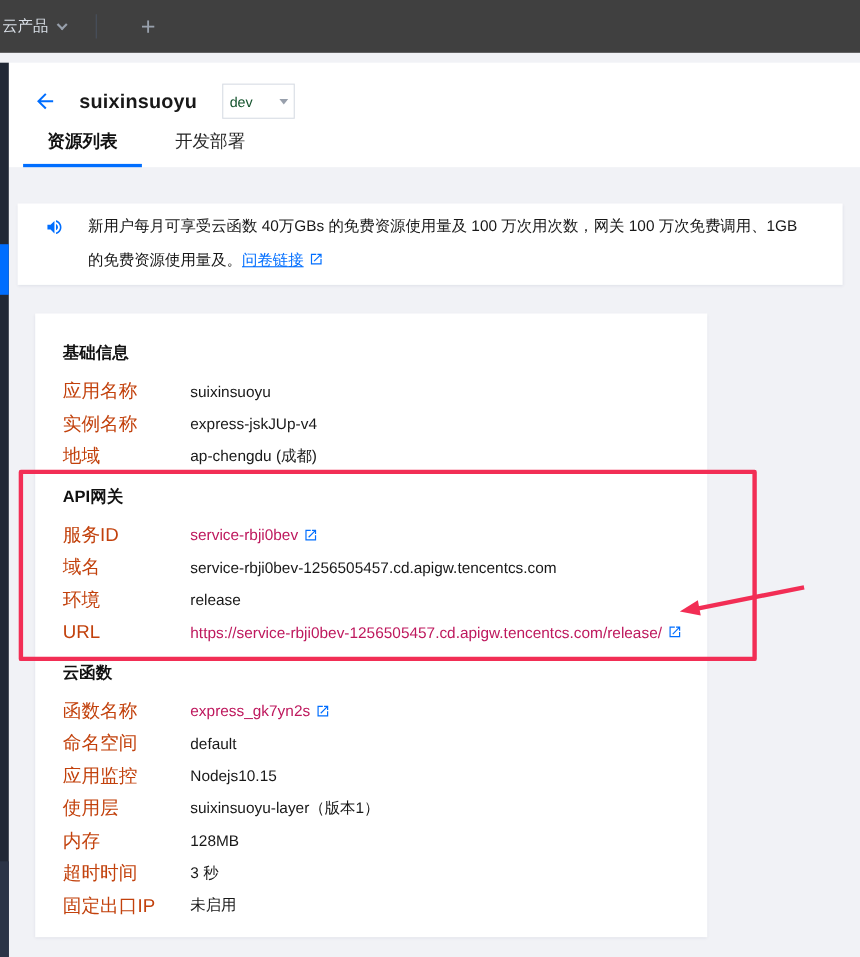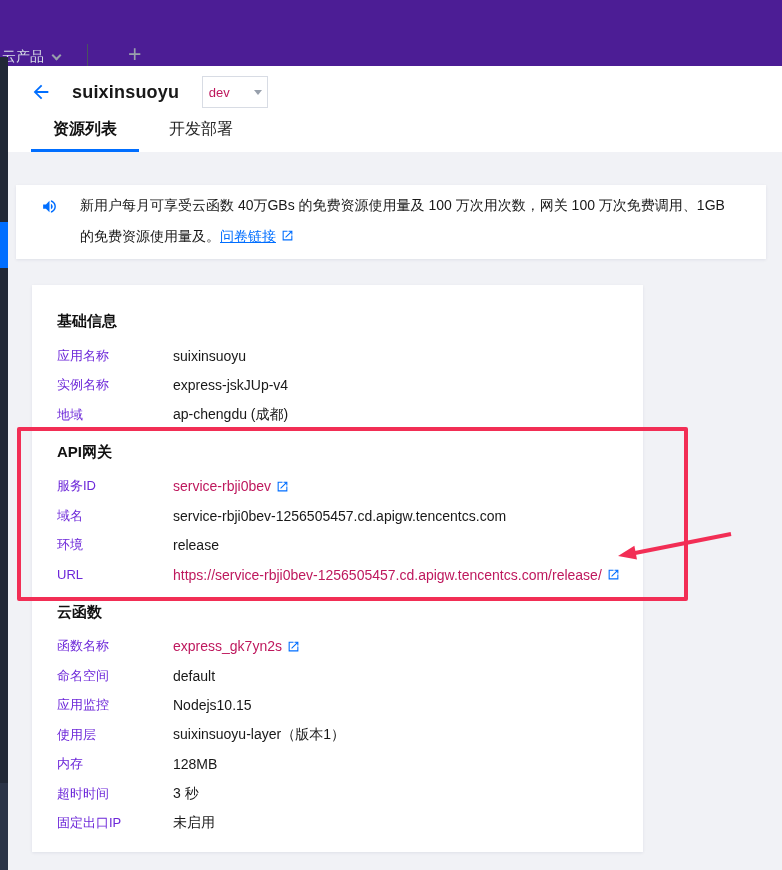--- a/index.html
+++ b/index.html
@@ -5,66 +5,66 @@
   * { margin:0; padding:0; box-sizing:border-box; }
   html,body { width:782px; height:870px; overflow:hidden; }
   body {
     position:relative;
     background:#f1f2f6;
     font-family:"Liberation Sans","DejaVu Sans",sans-serif;
     color:#181818;
   }
 
   
-  .topbar { position:absolute; left:0; top:0; width:782px; height:66px;
-    background:#4c1d95; display:flex; align-items:flex-end; z-index:3; }
+  .topbar { position:absolute; left:0; top:0; width:782px; height:48px;
+    background:#404040; display:flex; align-items:center; z-index:3; }
   .cloud-menu { margin-left:2px; display:flex; align-items:center; gap:9px;
     color:#d8dee6; font-size:14px; cursor:pointer; }
   .chev { width:7px; height:7px; border-right:2px solid #98a0ac; border-bottom:2px solid #98a0ac;
     transform:rotate(45deg); margin-top:-4px; }
   .topbar-divider { width:1px; height:22px; background:#49525f; margin-left:27px; }
   .plus-btn { margin-left:34px; color:#98a0ac; font-size:23px; font-weight:400;
     line-height:1; cursor:pointer; padding:0 6px; }
 
   
   .sidebar { position:absolute; left:0; top:57px; width:8px; height:813px; background:#212836; z-index:3; }
   .sidebar-active { position:absolute; left:0; top:165px; width:8px; height:46px; background:#006eff; }
   .sidebar-footer { position:absolute; left:0; top:726px; width:8px; height:87px; background:#2b3447; }
 
   
   .page-header { position:absolute; left:8px; top:57px; width:774px; height:95px; background:#fff; }
   .header-row { display:flex; align-items:center; height:34px; margin-top:18px; }
   .back-btn { margin-left:22px; width:22px; height:22px; cursor:pointer; display:flex; align-items:center; }
   .page-title { margin-left:20px; font-size:18px; font-weight:bold; color:#181818; letter-spacing:0.2px; }
   .env-select { margin-left:23px; min-width:66px; height:32px; border:1px solid #d8dce4; background:#fff;
-    display:flex; align-items:center; justify-content:center; gap:24px; font-size:13px; color:#be185d; cursor:pointer; }
+    display:flex; align-items:center; justify-content:center; gap:24px; font-size:13px; color:#14532d; cursor:pointer; }
   .caret-down { width:0; height:0; border-left:4px solid transparent; border-right:4px solid transparent;
     border-top:5px solid #98a0ac; }
-  .tabs { position:absolute; left:23px; bottom:0; display:flex;justify-content:flex-end; }
+  .tabs { position:absolute; left:13px; bottom:0; display:flex;justify-content:flex-end; }
   .tab { font-size:16px; color:#262626; padding:0 22px 9px; margin-right:8px; cursor:pointer; border-bottom:3px solid transparent; }
   .tab.active { font-weight:bold; color:#111; border-bottom-color:#006eff; }
 
   
   .banner { position:absolute; left:16px; top:185px; width:750px; height:74px; background:#fff;
     box-shadow:0 1px 3px rgba(0,30,80,0.08); overflow:hidden; }
   .banner-icon { position:absolute; left:25px; top:13px; width:17px; height:17px; }
   .banner-text { position:absolute; left:64px; top:5px; width:720px; font-size:14px; color:#181818;
     line-height:31px; white-space:nowrap; }
   .banner-line2 { white-space:nowrap; }
   a.link { color:#006eff; text-decoration:none; cursor:pointer; }
   a.link.underlined { text-decoration:underline; }
   .ext-icon { display:inline-block; width:13px; height:13px; margin-left:5px; vertical-align:-1px; }
 
   
   .main-card { position:absolute; left:32px; top:285px; width:611px; height:567px; background:#fff;
     box-shadow:0 1px 3px rgba(0,30,80,0.08); padding:26px 0 0 25px; }
   .section + .section { margin-top:12px; }
   .section-title { font-size:15px; font-weight:bold; color:#111; margin-bottom:10px; line-height:20px; }
   .info-row { display:flex; align-items:center; height:29.5px; }
-  .info-label { width:116px; flex:0 0 116px; font-size:13px; color:#6d28d9; }
+  .info-label { width:116px; flex:0 0 116px; font-size:17px; color:#c2410c; }
   .info-value { font-size:14px; color:#181818; white-space:nowrap; }
   .info-value.is-link { color:#be185d; cursor:pointer; }
 
   
   .annotation-box { position:absolute; left:17px; top:427px; width:671px; height:174px;
     border:4px solid #f22e55; border-radius:2px; z-index:6; pointer-events:none; }
   .annotation-arrow { position:absolute; left:610px; top:515px; z-index:6; overflow:visible; pointer-events:none; }
 </style>
 </head>
 <body>

